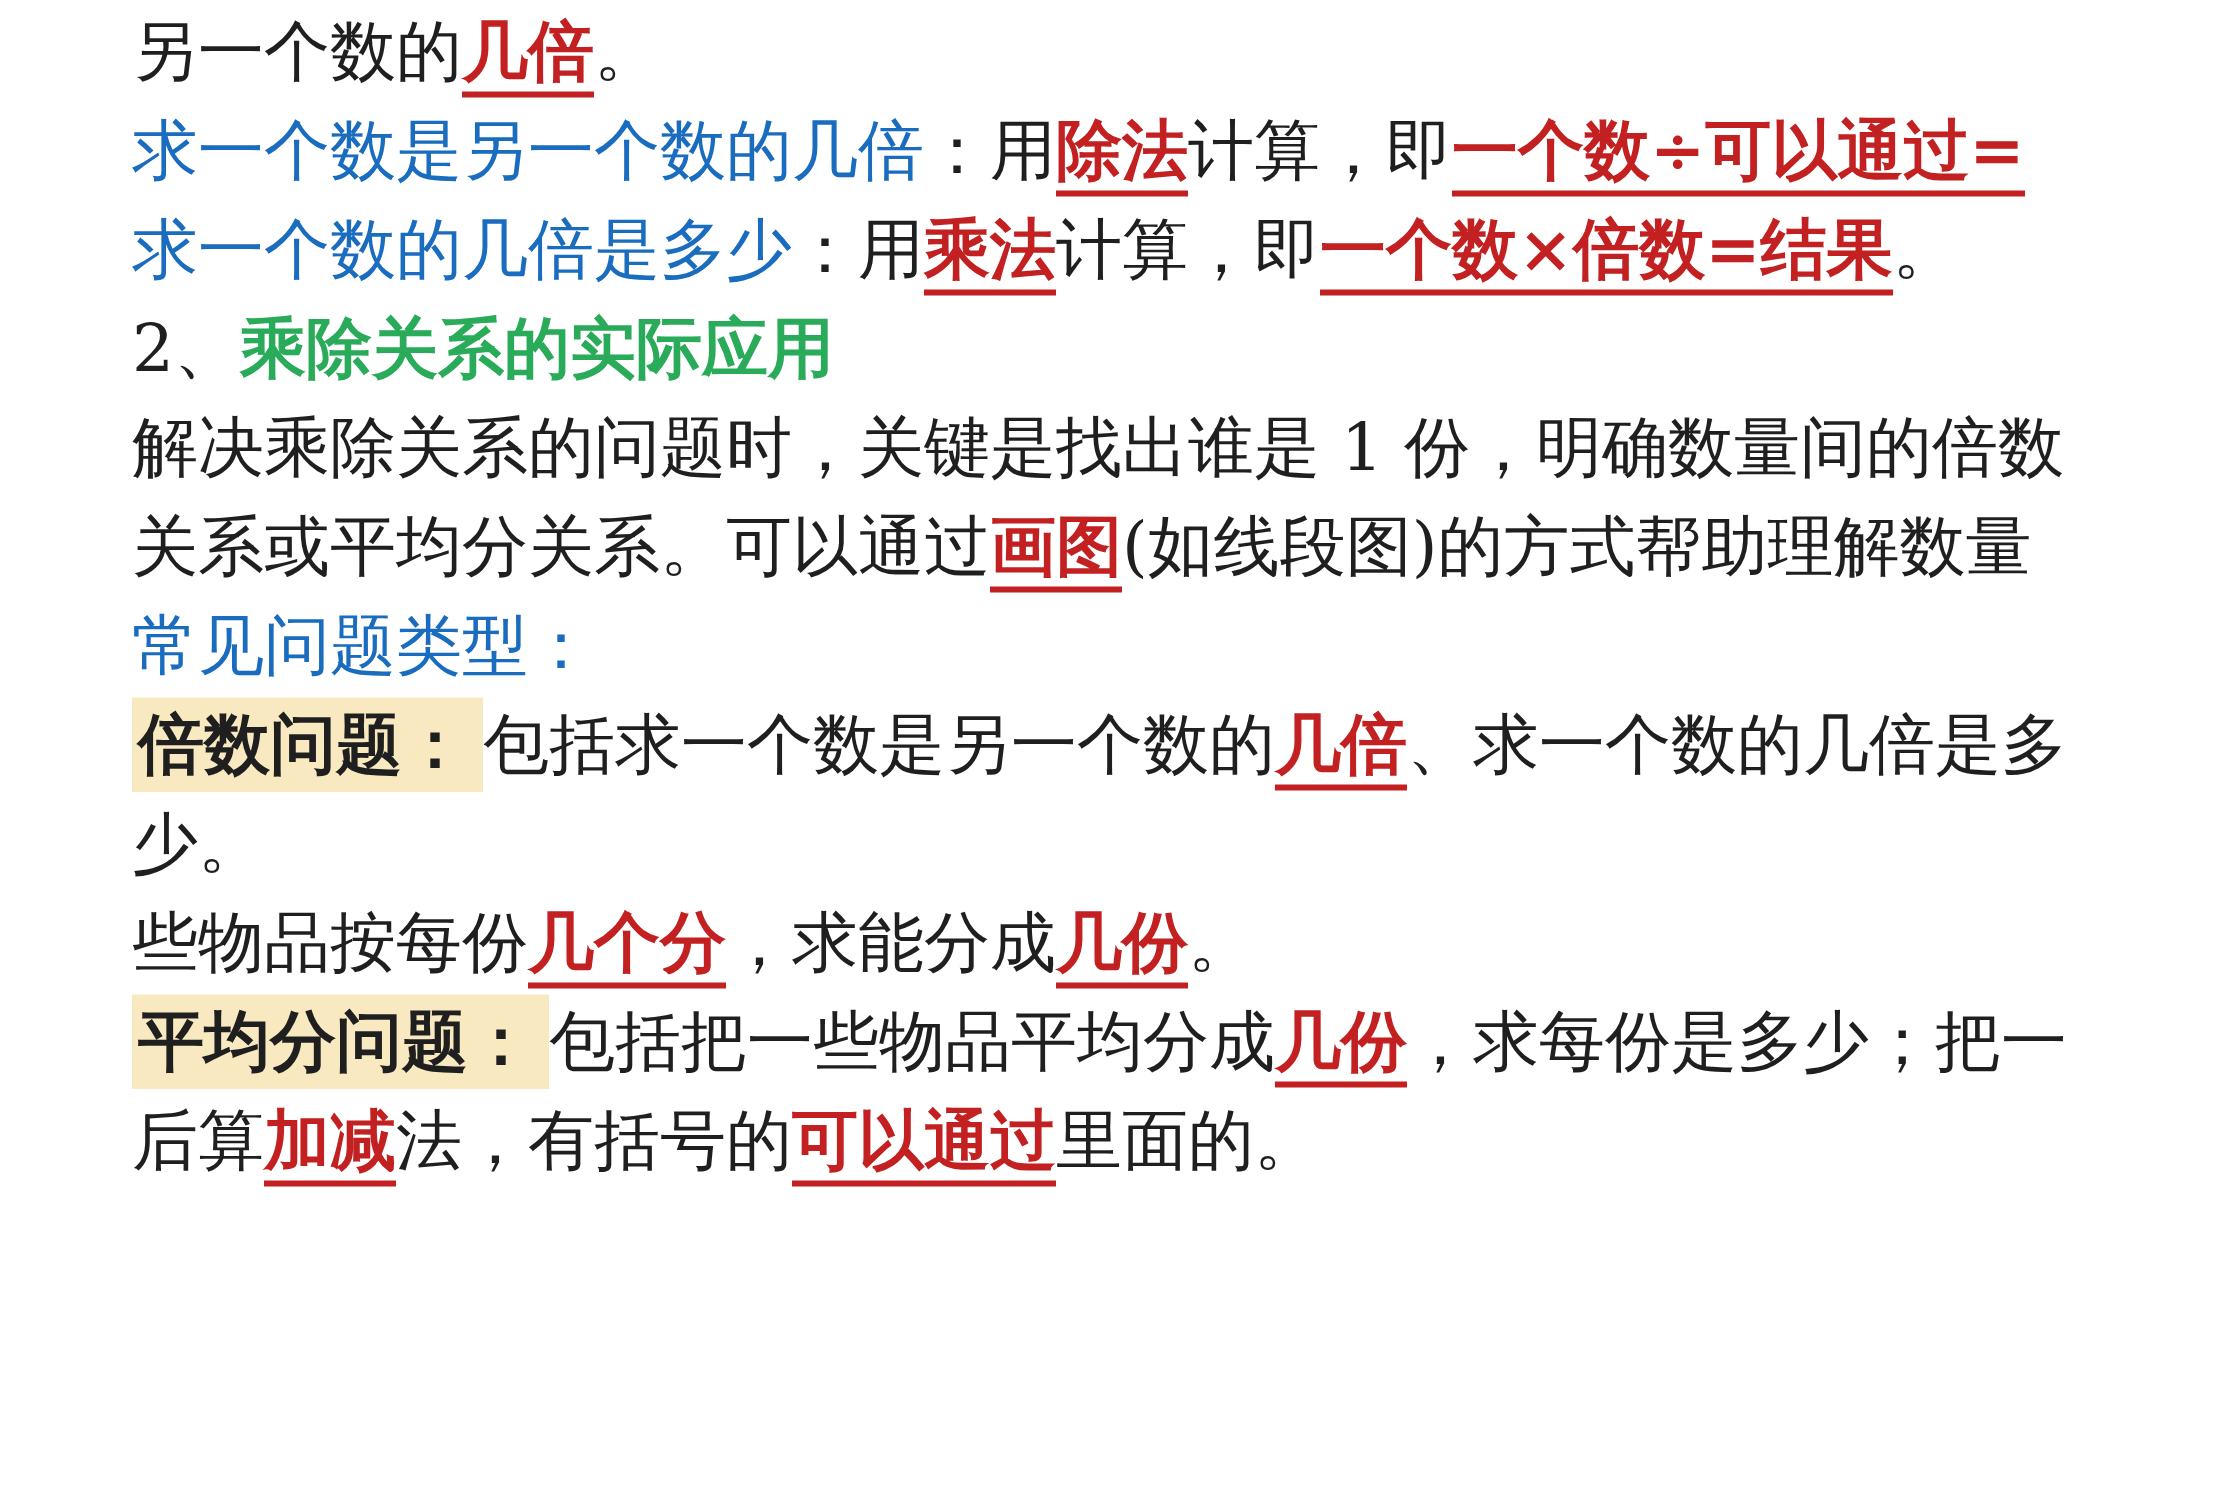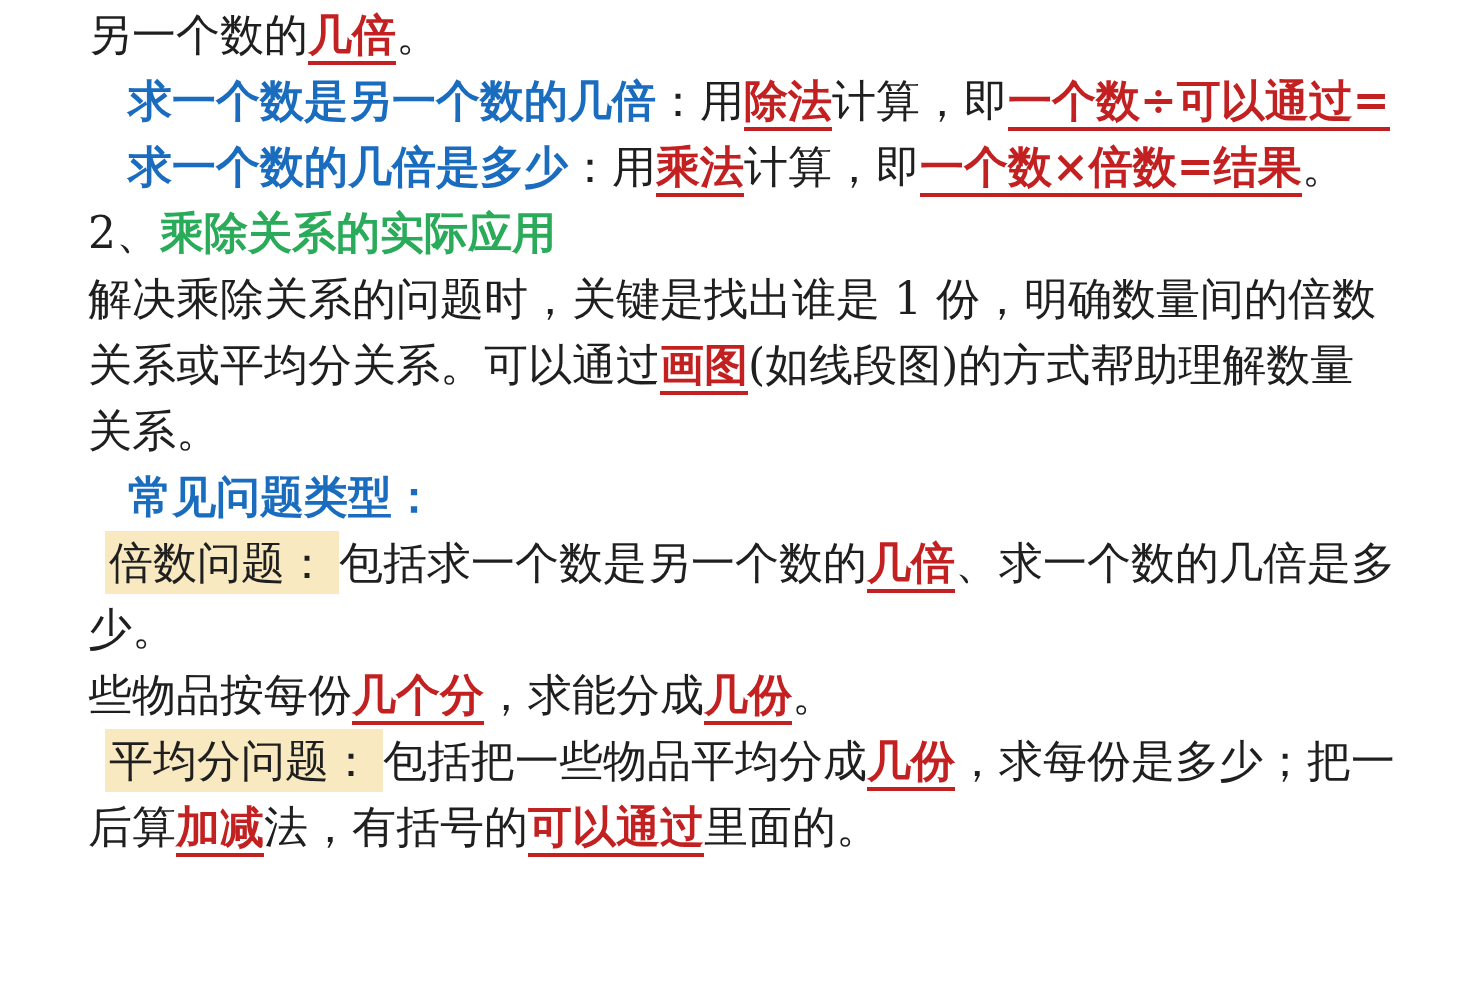--- a/index.html
+++ b/index.html
@@ -23,58 +23,55 @@
     font-size: 44px;
     color: var(--black, #1f1f1f);
     white-space: nowrap;
   }
   .seg-plain {
     color: var(--black, #1f1f1f);
     font-weight: 400;
   }
   .seg-blue {
     color: var(--blue, #1a6cbe);
-    font-weight: 700;
-    margin-left: 40px;
+    font-weight: 400;
   }
   .seg-green {
     color: var(--green, #2aab5a);
     font-weight: 700;
     font-family: Liberation Mono, monospace;
   }
   .seg-red {
     color: var(--red, #c32121);
     font-weight: 700;
     border-bottom: 4px solid var(--red, #c32121);
     padding-bottom: 1px;
   }
   .seg-hl {
     color: var(--black, #1f1f1f);
-    font-weight: 400;
+    font-weight: 700;
     background: var(--highlight, #f9e9c0);
     padding: 6px 10px 6px 4px;
-    margin-left: 17px;
   }
   .seg-red-tail {
     display: inline-block;
     width: 96px;
     height: 1em;
     border-bottom: 4px solid var(--red, #c32121);
   }
 </style>
 </head>
 <body>
 
 <div class="page">
     <div class="line"><span class="seg-plain">另一个数的</span><span class="seg-red">几倍</span><span class="seg-plain">。</span></div>
     <div class="line"><span class="seg-blue">求一个数是另一个数的几倍</span><span class="seg-plain">：用</span><span class="seg-red">除法</span><span class="seg-plain">计算，即</span><span class="seg-red">一个数÷可以通过=</span></div>
     <div class="line"><span class="seg-blue">求一个数的几倍是多少</span><span class="seg-plain">：用</span><span class="seg-red">乘法</span><span class="seg-plain">计算，即</span><span class="seg-red">一个数×倍数=结果</span><span class="seg-plain">。</span></div>
     <div class="line"><span class="seg-plain">2、</span><span class="seg-green">乘除关系的实际应用</span></div>
     <div class="line"><span class="seg-plain">解决乘除关系的问题时，关键是找出谁是 1 份，明确数量间的倍数</span></div>
     <div class="line"><span class="seg-plain">关系或平均分关系。可以通过</span><span class="seg-red">画图</span><span class="seg-plain">(如线段图)的方式帮助理解数量</span></div>
-    <div class="line"><span class="seg-plain">关系。</span></div>
     <div class="line"><span class="seg-blue">常见问题类型：</span></div>
     <div class="line"><span class="seg-hl">倍数问题：</span><span class="seg-plain">包括求一个数是另一个数的</span><span class="seg-red">几倍</span><span class="seg-plain">、求一个数的几倍是多</span></div>
     <div class="line"><span class="seg-plain">少。</span></div>
     <div class="line"><span class="seg-plain">些物品按每份</span><span class="seg-red">几个分</span><span class="seg-plain">，求能分成</span><span class="seg-red">几份</span><span class="seg-plain">。</span></div>
     <div class="line"><span class="seg-hl">平均分问题：</span><span class="seg-plain">包括把一些物品平均分成</span><span class="seg-red">几份</span><span class="seg-plain">，求每份是多少；把一</span></div>
     <div class="line"><span class="seg-plain">后算</span><span class="seg-red">加减</span><span class="seg-plain">法，有括号的</span><span class="seg-red">可以通过</span><span class="seg-plain">里面的。</span></div>
   </div>
 
 </body></html>

